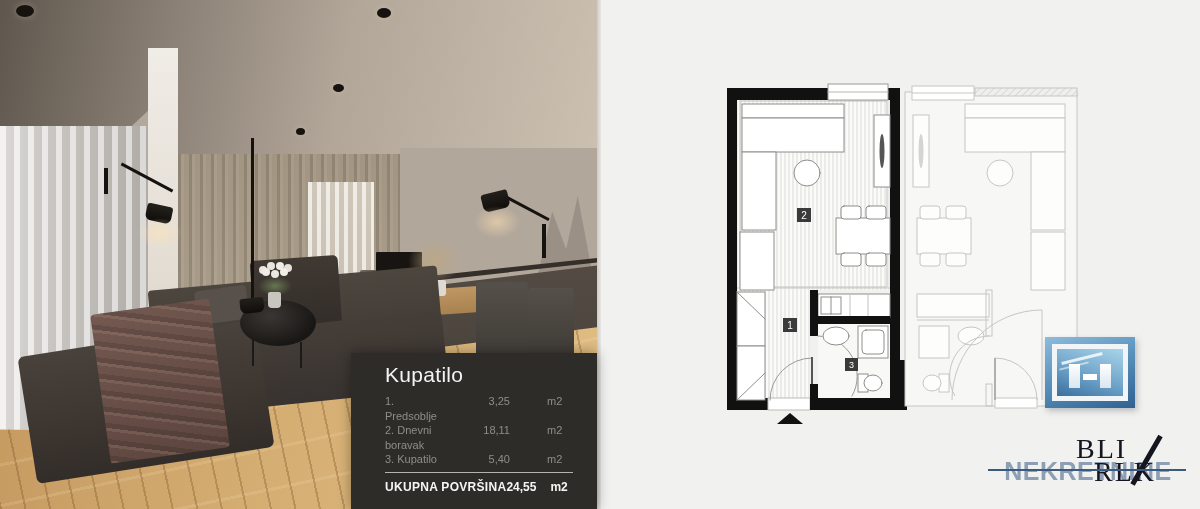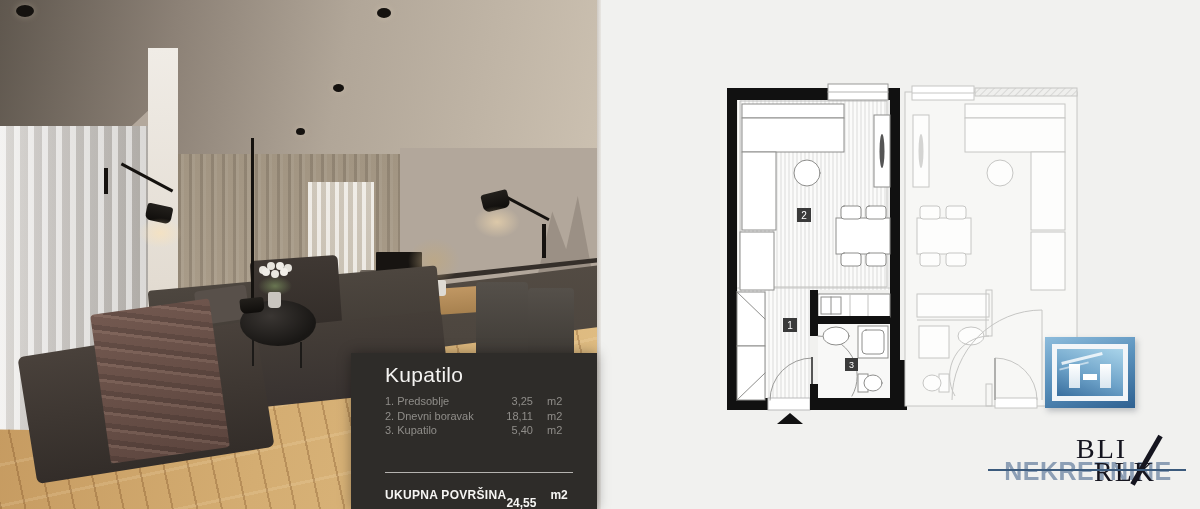--- a/index.html
+++ b/index.html
@@ -77,28 +77,28 @@
   .ph-rod{position:absolute;background:#15120f;}
   .ph-shade{position:absolute;background:linear-gradient(180deg,#23201c,#0f0d0b);border-radius:3px 3px 6px 6px;}
   .ph-glow{position:absolute;border-radius:50%;background:radial-gradient(closest-side,rgba(255,228,180,.55),rgba(255,228,180,0));}
   .ph-spot{position:absolute;border-radius:50%;background:#15120f;box-shadow:0 0 7px rgba(255,240,210,.25);}
   .photo-edge{position:absolute;left:597px;top:0;width:4px;height:509px;background:linear-gradient(90deg,#cfcac4,#e9e7e3);}
 
   
   .legend{position:absolute;left:351px;top:353px;width:246px;height:156px;background:#2e2c29;box-shadow:0 0 12px rgba(0,0,0,.35);}
   .lg-title{position:absolute;left:34px;top:10px;font-size:21px;color:#f4f3f1;font-weight:400;letter-spacing:.3px;}
   .lg-rows{position:absolute;left:34px;top:41px;right:24px;}
-  .lg-row{display:flex;font-size:11px;line-height:14.5px;color:#8f8d89;}
+  .lg-row{display:flex;font-size:11px;line-height:14.5px;color:#8f8d89;gap:23px;}
   .lg-name{flex:1;}
   .lg-val{width:48px;text-align:right;flex-shrink:0;}
   .lg-unit{width:26px;margin-left:14px;flex-shrink:0;}
   .lg-divider{position:absolute;left:34px;top:119px;right:24px;height:1px;background:#b5b3b0;}
   .lg-total{position:absolute;left:34px;top:127px;right:24px;display:flex;align-items:center;color:#f6f5f3;font-weight:bold;}
   .lg-total .t-label{font-size:12px;letter-spacing:.3px;white-space:nowrap;}
-  .lg-total .t-value{flex:1;text-align:right;font-size:12px;margin-top:16px;}
+  .lg-total .t-value{flex:1;text-align:right;font-size:12px;}
   .lg-total .t-unit{width:26px;margin-left:14px;font-size:12px;flex-shrink:0;}
 
   
   .plan{position:absolute;left:705px;top:78px;}
   .plan text{font-family:"Liberation Sans",sans-serif;}
 
   
   .logo-icon{position:absolute;left:1045px;top:337px;width:90px;height:71px;
     background:linear-gradient(160deg,#8dbcdc 0%,#5b92bd 45%,#2f6191 100%);
     box-shadow:2px 3px 6px rgba(80,90,100,.35);}

